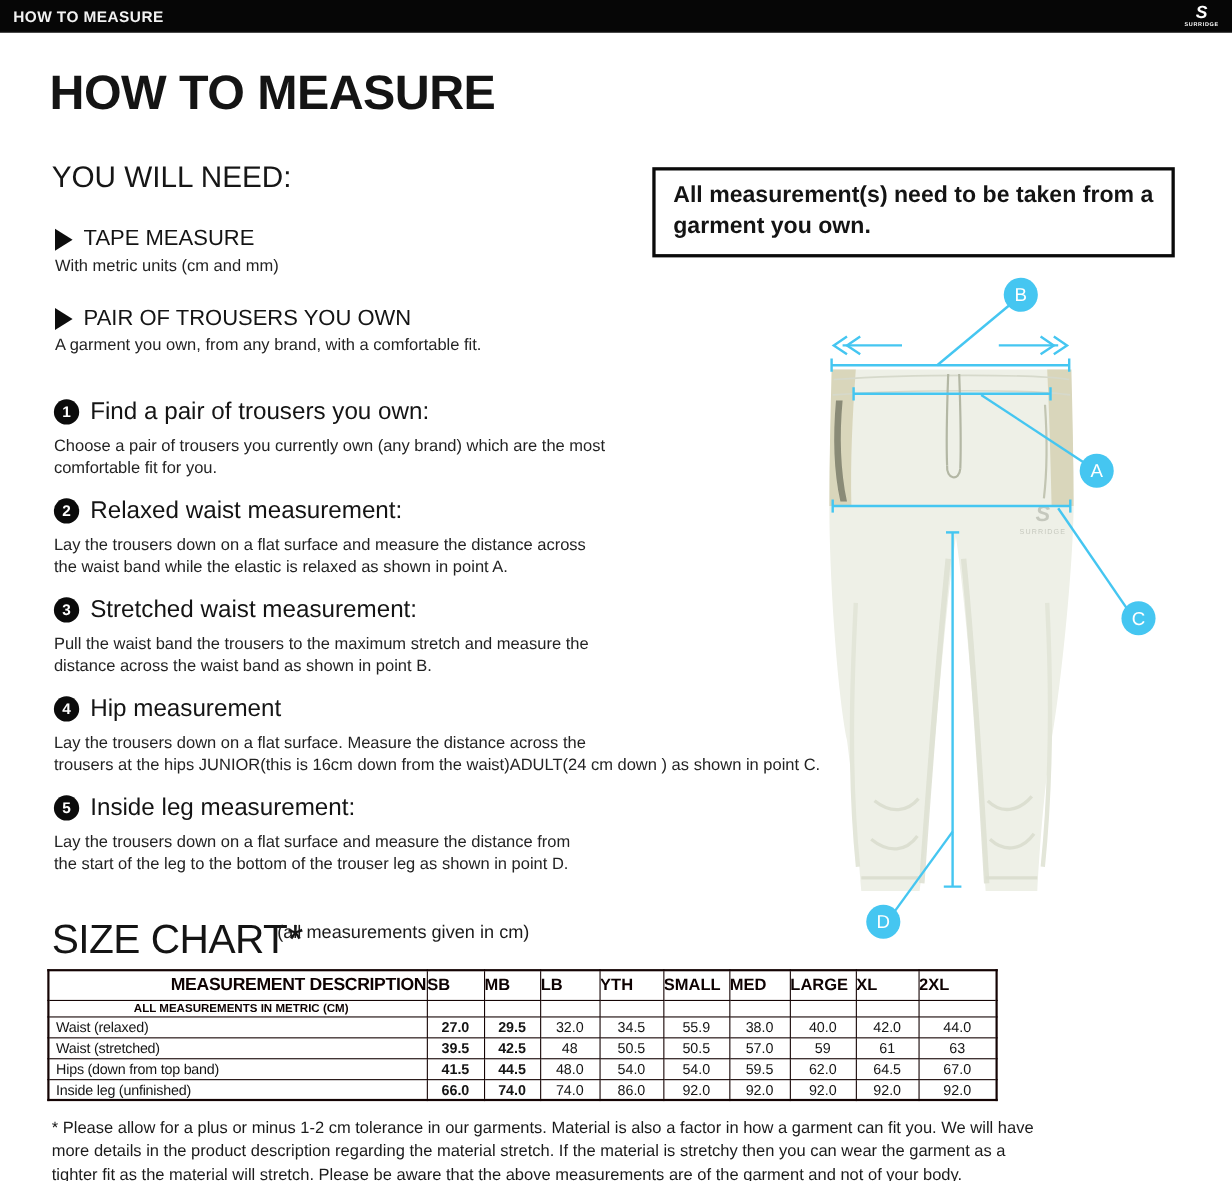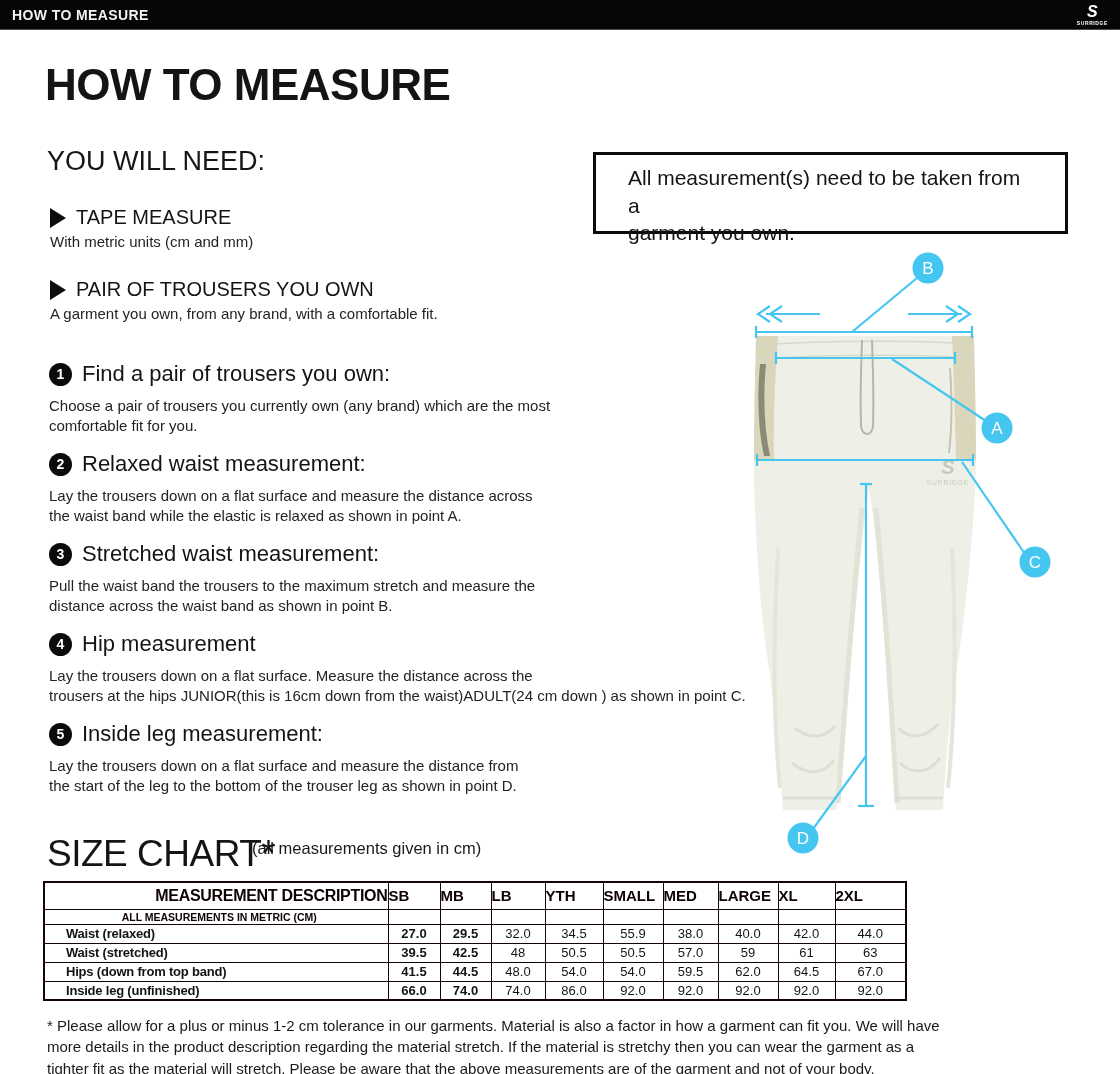--- a/index.html
+++ b/index.html
@@ -34,37 +34,37 @@
   .step-head { display:flex; align-items:center; gap:10px; }
   .step-num {
     width:23px; height:23px; border-radius:50%; background:#0b0b0b; color:#fff;
     font-size:14px; font-weight:700; display:flex; align-items:center; justify-content:center; flex:0 0 23px;
   }
   .step-title { font-size:22px; font-weight:400; color:#141414; }
   .step-desc { font-size:15px; line-height:1.33; color:#232323; margin-top:9px; white-space:pre-line; width:700px; }
   
   .callout {
     position:absolute; left:593px; top:152px; width:475px; height:82px;
-    border:3px solid #0a0a0a; padding:9px 32px; font-size:21px; line-height:1.32;
-    color:#141414; white-space:pre-line; background:#fff;
+    border:3px solid #0a0a0a; padding:9px 16px; font-size:21px; line-height:1.32;
+    color:#141414; white-space:pre-line; background:#fff;font-weight:bold;
   }
   
   .size-chart-title { position:absolute; left:47px; top:818px; font-size:37px; font-weight:400; color:#141414; letter-spacing:-.5px;margin-top:15px; }
   .size-chart-note { position:absolute; left:252px; top:839px; font-size:16.5px; color:#1a1a1a; }
   table.size-table {
     position:absolute; left:43px; top:881px; width:862px;
     border-collapse:collapse; table-layout:fixed; background:#fff;
     border:2px solid #140404;
   }
   .size-table th, .size-table td { border:1px solid #140404; overflow:hidden; white-space:nowrap; }
   .size-table thead th { height:27px; font-size:15px; font-weight:700; text-align:left; color:#0e0202; }
   .size-table thead th.desc { text-align:right; padding-left:6px; font-size:16px; letter-spacing:-.3px; }
   .size-table tr.sub td { height:15px; font-size:10.5px; font-weight:700; padding-left:6px; color:#0e0202; }
   .size-table tbody td { height:19px; font-size:13px; text-align:center; color:#141414; }
-  .size-table tbody td.lbl { text-align:left; padding-left:21px; font-weight:700; font-size:13px; letter-spacing:-.2px; }
+  .size-table tbody td.lbl { text-align:left; padding-left:6px; font-weight:400; font-size:13px; letter-spacing:-.2px; }
   .size-table tbody td.b { font-weight:700; }
   
   .footnote { position:absolute; left:47px; top:1015px; width:1052px; font-size:15px; line-height:1.42; color:#1a1a1a; white-space:pre-line; }
   
   .diagram { position:absolute; left:700px; top:248px; width:370px; height:618px; }
 </style>
 </head>
 <body>
 
 <div class="page">

